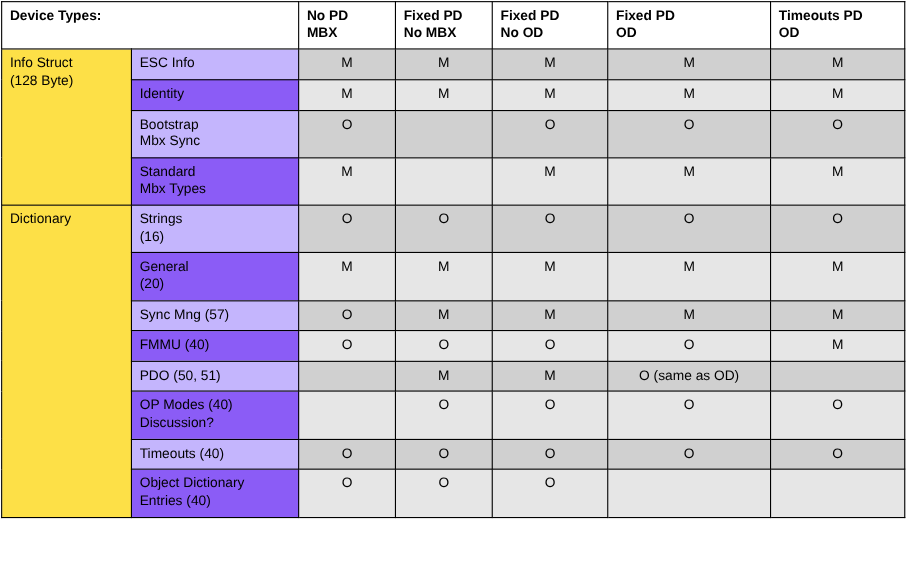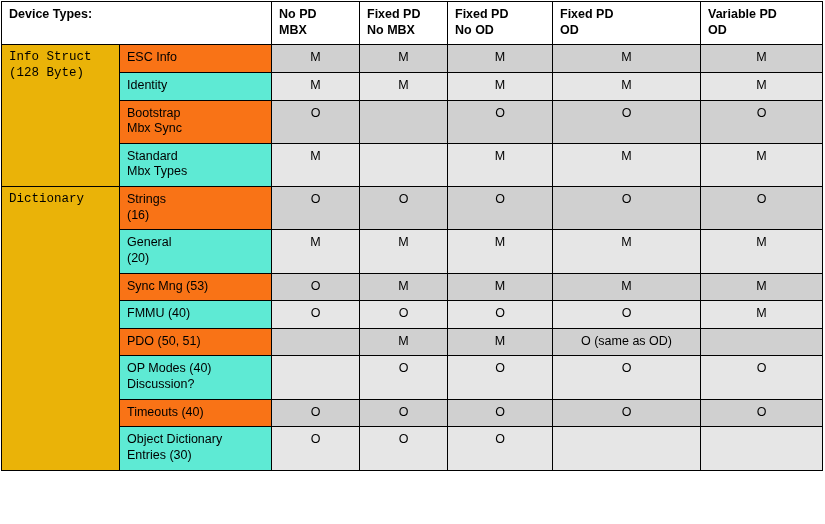--- a/index.html
+++ b/index.html
@@ -35,30 +35,29 @@
   col.c-data3   { width: 105px; }
   col.c-data4   { width: 148px; }
   col.c-data5   { width: 122px; }
 
   .hdr {
     background: #ffffff;
     font-weight: bold;
     white-space: pre-line;
   }
   .grp {
-    background: #eab308;
-    white-space: pre-line;
-    font-family: Liberation Mono, monospace;
+    background: #fde047;
+    white-space: pre-line;
   }
   .rowlabel {
-    background: #5eead4;
+    background: #8b5cf6;
     white-space: pre-line;
   }
   .rowlabel.shade {
-    background: #f97316;
+    background: #c4b5fd;
     margin-top: 24px;
   }
   .cell {
     background: #e6e6e6;
     text-align: center;
     white-space: pre-line;
   }
   .cell.shade {
     background: #d0d0d0;
   }
@@ -80,21 +79,21 @@
     <tr>
       <td class="hdr" colspan="2">Device Types:</td>
       <td class="hdr">No PD
 MBX</td>
       <td class="hdr">Fixed PD
 No MBX</td>
       <td class="hdr">Fixed PD
 No OD</td>
       <td class="hdr">Fixed PD
 OD</td>
-      <td class="hdr">Variable PD
+      <td class="hdr">Timeouts PD
 OD</td>
     </tr>
 
     <tr>
       <td class="grp" rowspan="4">Info Struct
 (128 Byte)</td>
       <td class="rowlabel shade">ESC Info</td>
       <td class="cell shade">M</td>
       <td class="cell shade">M</td>
       <td class="cell shade">M</td>
@@ -141,21 +140,21 @@
     <tr>
       <td class="rowlabel">General
 (20)</td>
       <td class="cell">M</td>
       <td class="cell">M</td>
       <td class="cell">M</td>
       <td class="cell">M</td>
       <td class="cell">M</td>
     </tr>
     <tr>
-      <td class="rowlabel shade">Sync Mng (53)</td>
+      <td class="rowlabel shade">Sync Mng (57)</td>
       <td class="cell shade">O</td>
       <td class="cell shade">M</td>
       <td class="cell shade">M</td>
       <td class="cell shade">M</td>
       <td class="cell shade">M</td>
     </tr>
     <tr>
       <td class="rowlabel">FMMU (40)</td>
       <td class="cell">O</td>
       <td class="cell">O</td>
@@ -183,21 +182,21 @@
     <tr>
       <td class="rowlabel shade">Timeouts (40)</td>
       <td class="cell shade">O</td>
       <td class="cell shade">O</td>
       <td class="cell shade">O</td>
       <td class="cell shade">O</td>
       <td class="cell shade">O</td>
     </tr>
     <tr>
       <td class="rowlabel">Object Dictionary
-Entries (30)</td>
+Entries (40)</td>
       <td class="cell">O</td>
       <td class="cell">O</td>
       <td class="cell">O</td>
       <td class="cell"></td>
       <td class="cell"></td>
     </tr>
   </tbody>
 </table>
 
 </body></html>

